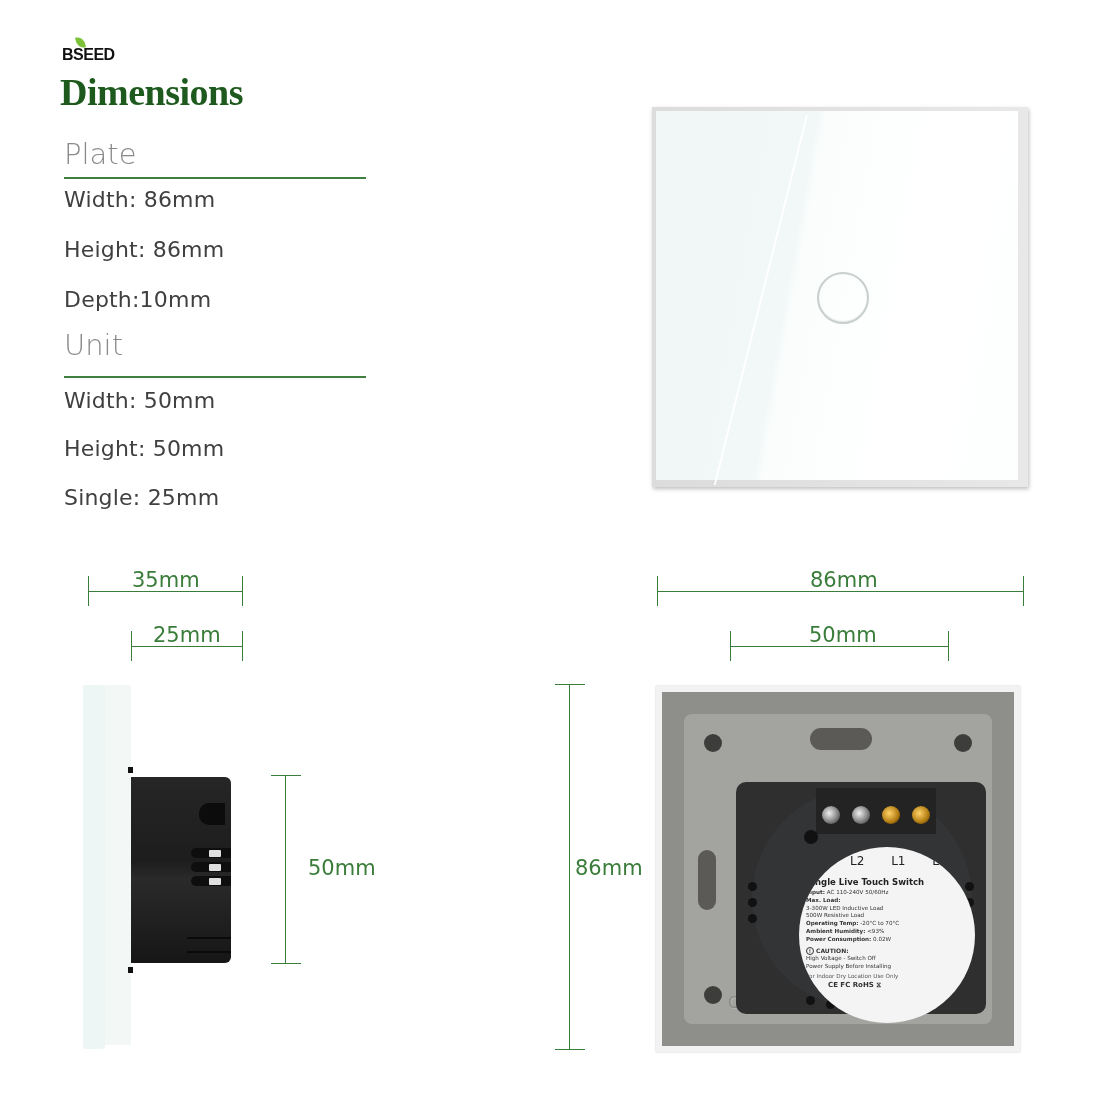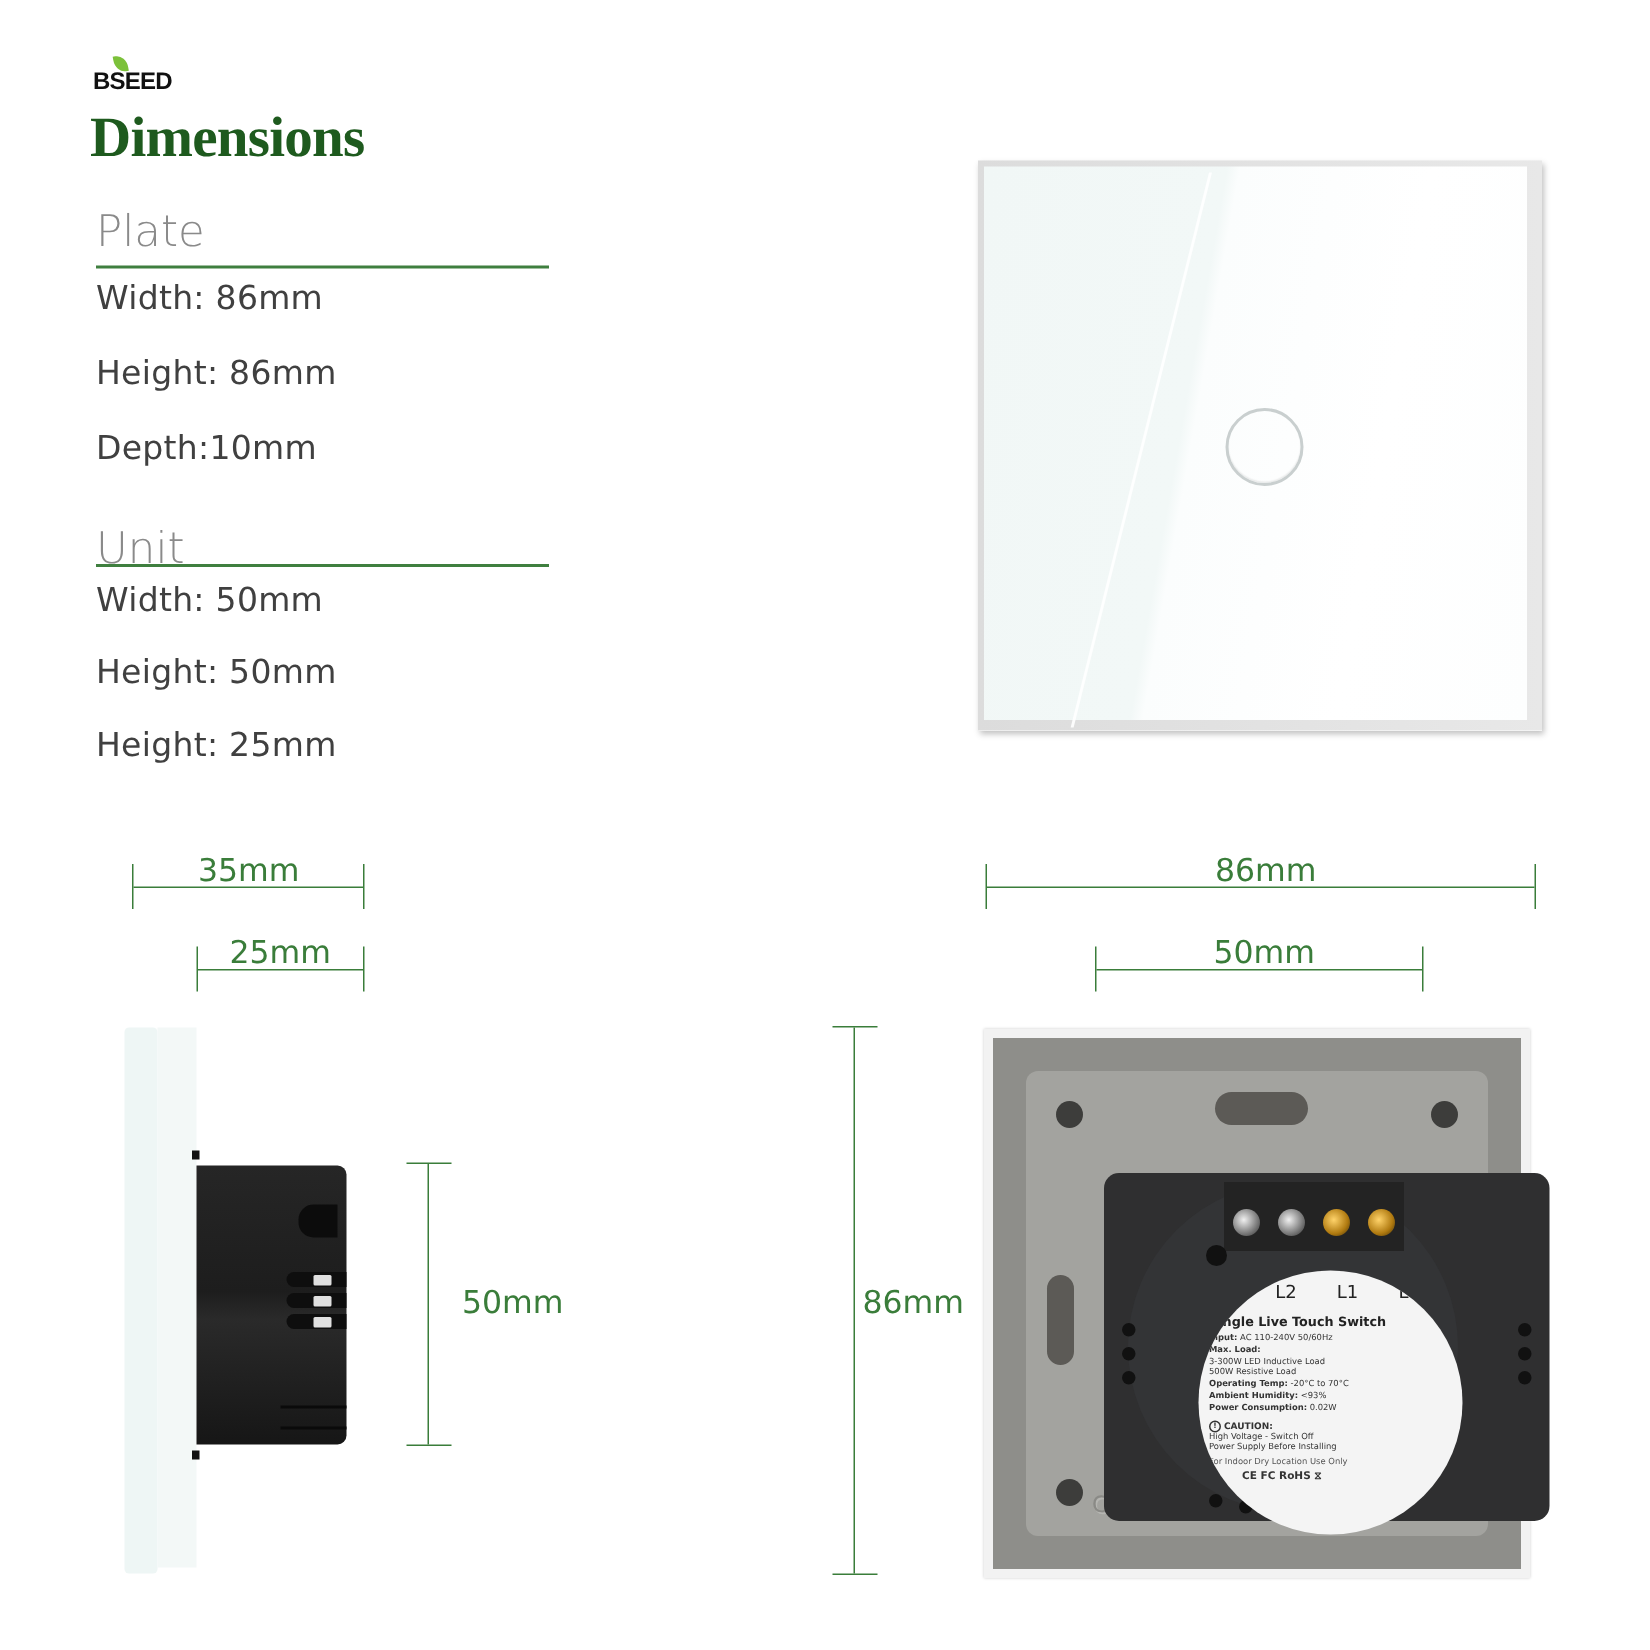--- a/index.html
+++ b/index.html
@@ -43,21 +43,21 @@
     .side-pin { position: absolute; right: 10px; width: 12px; height: 7px; background: #e0e0e0; border-radius: 1px; }
     .side-ribs { position: absolute; right: 0; bottom: 10px; width: 44px; height: 12px; border-top: 2px solid #0a0a0a; border-bottom: 2px solid #0a0a0a; }
     .side-tab { position: absolute; left: -3px; width: 5px; height: 6px; background: #111; }
 
     
     .back-plate { left: 656px; top: 686px; width: 364px; height: 366px; background: #f2f2f2; box-shadow: 0 0 2px rgba(0,0,0,0.2); }
     .back-frame { position: absolute; left: 6px; top: 6px; right: 6px; bottom: 6px; background: #8e8e8a; }
     .back-inner { position: absolute; left: 22px; top: 22px; right: 22px; bottom: 22px; background: #a3a39f; border-radius: 8px; }
     .hole { position: absolute; width: 18px; height: 18px; border-radius: 50%; background: #3d3d3b; }
     .slot { position: absolute; background: #5c5a56; border-radius: 12px; }
-    .mech { position: absolute; left: 52px; top: 68px; width: 297px; height: 232px; background: #2f2f30; border-radius: 10px; }
+    .mech { position: absolute; left: 52px; top: 68px; width: 250px; height: 232px; background: #2f2f30; border-radius: 10px; }
     .mech-ring { position: absolute; left: 16px; top: 6px; width: 220px; height: 220px; border-radius: 50%; background: #333436; }
     .terminal-block { position: absolute; left: 80px; top: 6px; width: 120px; height: 46px; background: #232323; }
     .screw { position: absolute; top: 18px; width: 18px; height: 18px; border-radius: 50%; }
     .screw.silver { background: radial-gradient(circle at 40% 40%, #f0f0f0, #7a7a7a 60%, #2a2a2a); }
     .screw.brass { background: radial-gradient(circle at 40% 40%, #ffd36a, #b07a10 60%, #3a2a08); }
     .label-disc { position: absolute; left: 63px; top: 65px; width: 176px; height: 176px; border-radius: 50%; background: #f4f4f4; overflow: hidden; }
     .term-labels { position: absolute; left: 10px; top: 7px; width: 130px; display: flex; justify-content: space-between; font-size: 12px; color: #222; font-family: "DejaVu Sans", sans-serif; }
     .label-text { position: absolute; left: 7px; top: 30px; width: 165px; font-family: "DejaVu Sans", sans-serif; color: #333; }
     .label-text .lt-title { font-size: 8.5px; font-weight: 700; color: #222; margin-bottom: 2px; }
     .label-text .lt-line { font-size: 5.6px; line-height: 7.8px; white-space: nowrap; }
@@ -78,25 +78,25 @@
   <span>BSEED</span>
 </div>
 <div class="abs title">Dimensions</div>
 
 <div class="abs section-head" style="top:137px;">Plate</div>
 <div class="abs section-rule" style="top:177px;"></div>
 <div class="abs spec" style="top:187px;">Width: 86mm</div>
 <div class="abs spec" style="top:237px;">Height: 86mm</div>
 <div class="abs spec" style="top:287px;">Depth:10mm</div>
 
-<div class="abs section-head" style="top:348px;">Unit</div>
+<div class="abs section-head" style="top:328px;">Unit</div>
 <div class="abs section-rule" style="top:376px;"></div>
 <div class="abs spec" style="top:388px;">Width: 50mm</div>
 <div class="abs spec" style="top:436px;">Height: 50mm</div>
-<div class="abs spec" style="top:485px;">Height: 25mm</div>
+<div class="abs spec" style="top:485px;">Single: 25mm</div>
 
 <div class="abs plate-front">
   <div class="bevel"></div>
   <div class="glass">
     <div class="sheen"></div>
     <div class="touch-ring"></div>
   </div>
 </div>
 
 <div class="dim-h" style="left:89px; top:591px; width:153px;"></div>

